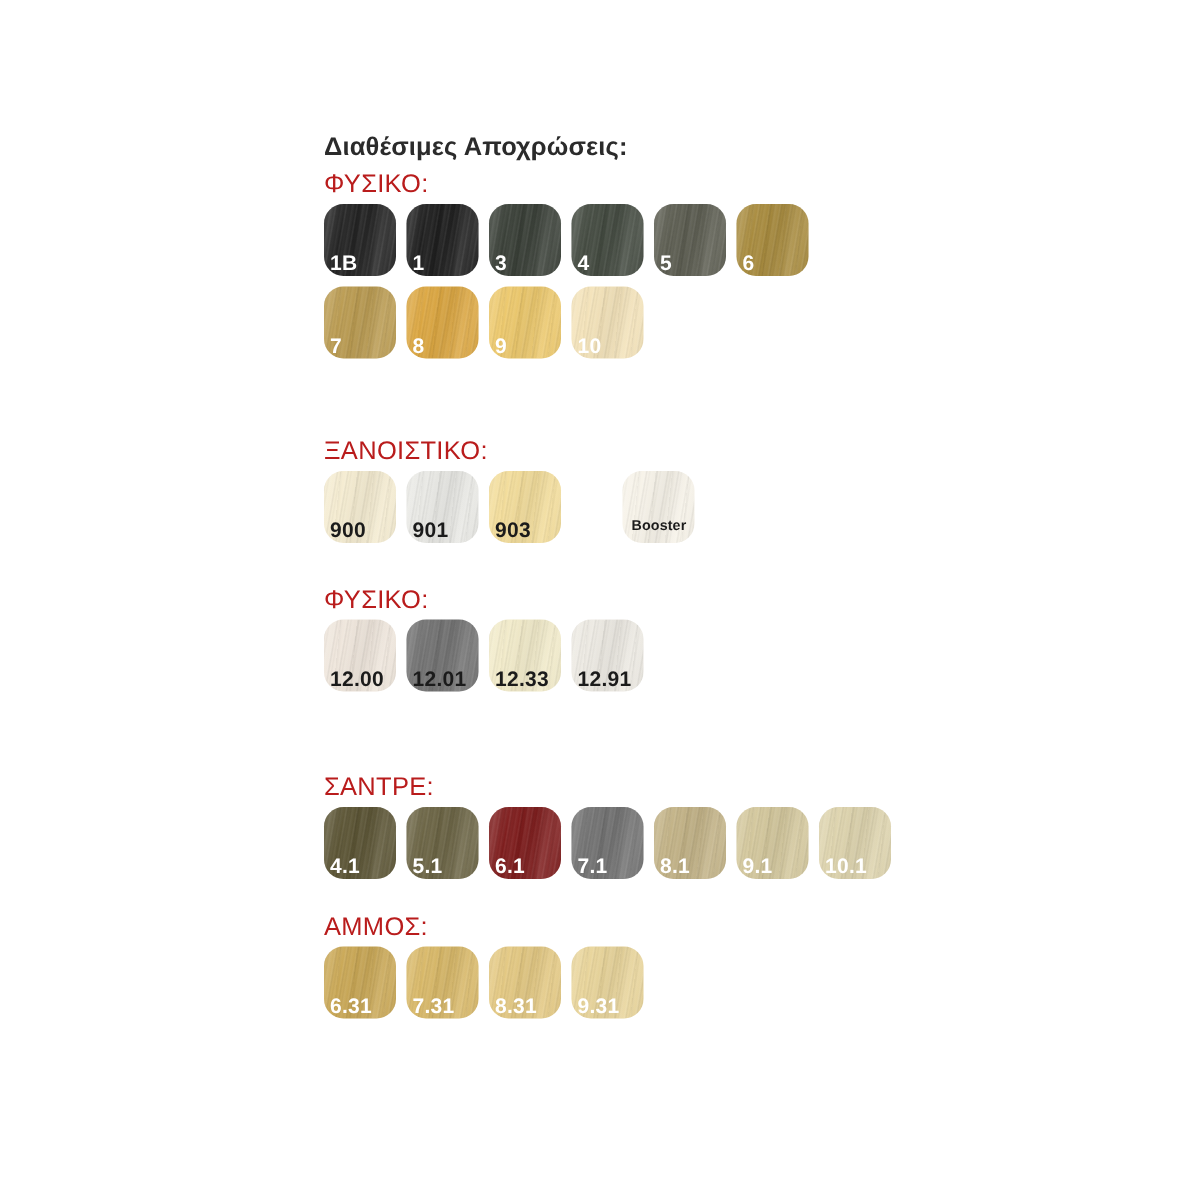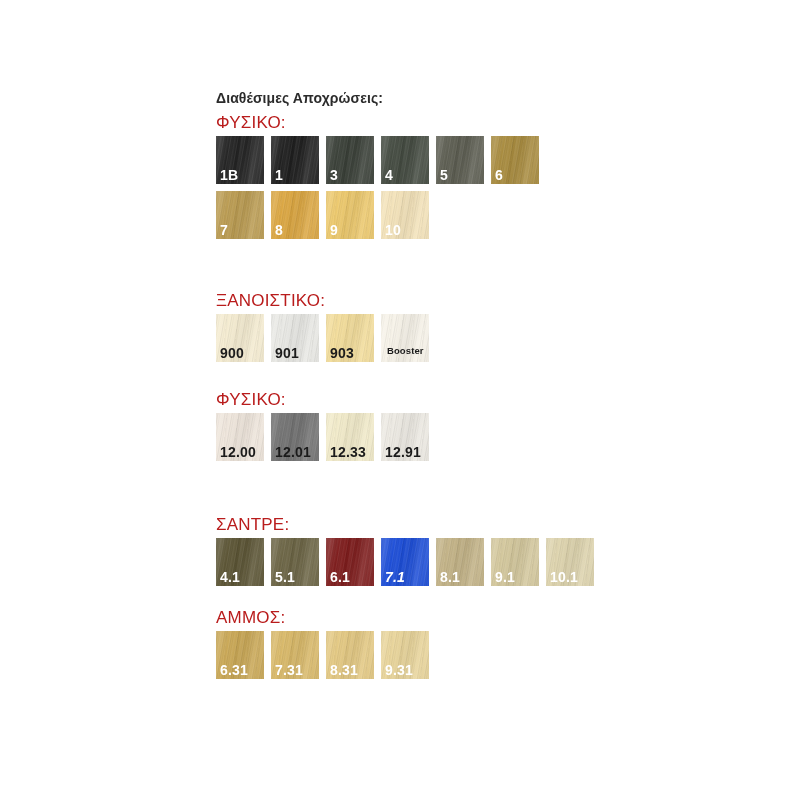--- a/index.html
+++ b/index.html
@@ -22,21 +22,21 @@
   }
 
   .content {
     position: absolute;
     left: 216px;
     top: 88px;
     width: 560px;
   }
 
   .main-title {
-    font-size: 14px;
+    font-size: 17px;
     font-weight: bold;
     color: #2b2b2b;
     letter-spacing: 0.1px;
     margin: 0 0 6px 0;
     line-height: 20px;
   }
 
   .section {
     margin: 0;
   }
@@ -58,20 +58,21 @@
     margin-bottom: 7px;
   }
 
   .swatch {
     position: relative;
     width: 48px;
     height: 48px;
     box-sizing: border-box;
     overflow: hidden;
     flex: 0 0 auto;
+    border-radius: 13px;
   }
 
   
   .swatch .texture {
     position: absolute;
     inset: 0;
     background-image:
       repeating-linear-gradient(
         100deg,
         rgba(255,255,255,0.00) 0px,
@@ -212,21 +213,21 @@
           <div class="swatch" style="background-color: rgb(233, 233, 229); text-align: right;">
             <div class="texture"></div>
             <div class="sheen"></div>
             <div class="label dark">901</div>
           </div>
           <div class="swatch" style="background-color: rgb(243, 221, 155);">
             <div class="texture"></div>
             <div class="sheen"></div>
             <div class="label dark">903</div>
           </div>
-          <div class="swatch" style="background-color: rgb(247, 243, 233);">
+          <div class="swatch" style="background-color: rgb(247, 243, 233); margin-left: 34px;">
             <div class="texture"></div>
             <div class="sheen"></div>
             <div class="label dark small">Booster</div>
           </div>
         </div>
     </div>
 
     <div class="spacer-md"></div>
 
     <div class="section">
@@ -268,21 +269,21 @@
           <div class="swatch" style="background-color: rgb(108, 101, 69);">
             <div class="texture"></div>
             <div class="sheen"></div>
             <div class="label light">5.1</div>
           </div>
           <div class="swatch" style="background-color: #7f1d1d;">
             <div class="texture"></div>
             <div class="sheen"></div>
             <div class="label light">6.1</div>
           </div>
-          <div class="swatch" style="background-color: #1d4ed8; font-style: italic;">
+          <div class="swatch" style="background-color: #737373;">
             <div class="texture"></div>
             <div class="sheen"></div>
             <div class="label light">7.1</div>
           </div>
           <div class="swatch" style="background-color: rgb(195, 179, 135);">
             <div class="texture"></div>
             <div class="sheen"></div>
             <div class="label light">8.1</div>
           </div>
           <div class="swatch" style="background-color: rgb(212, 200, 157);">

